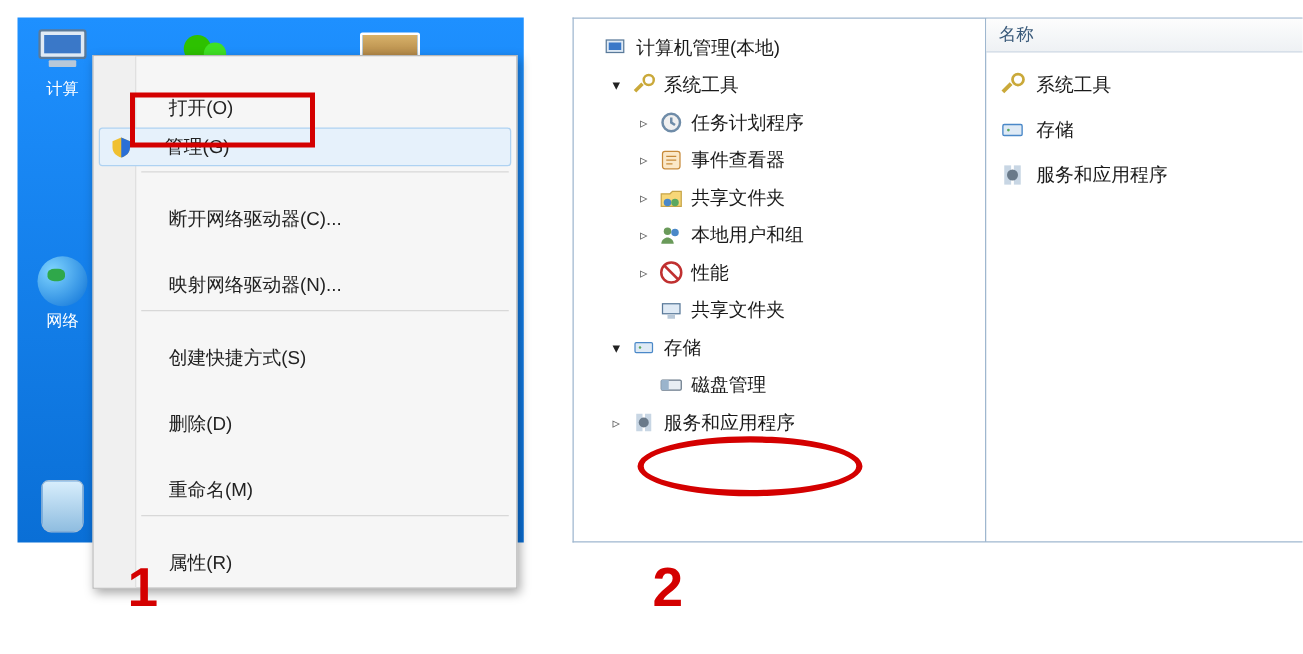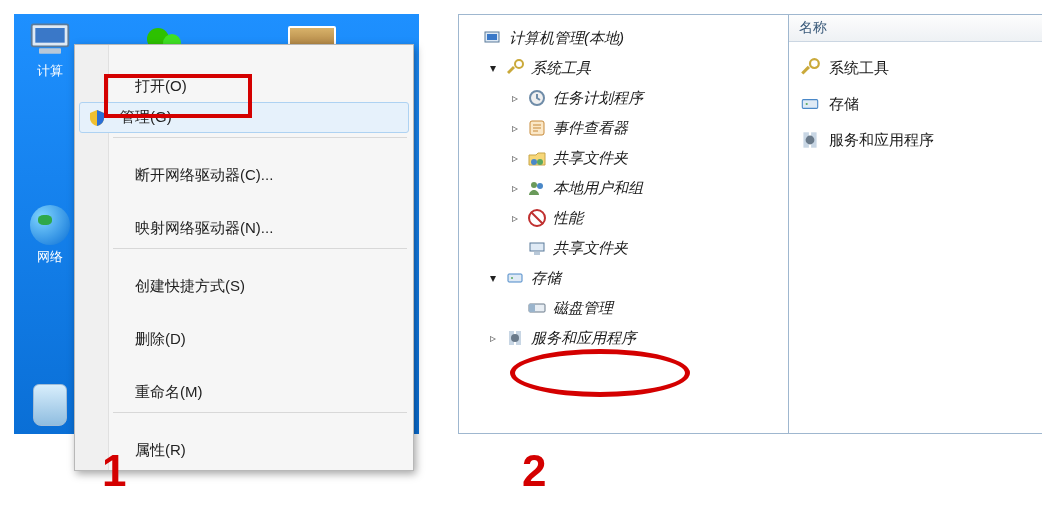--- a/index.html
+++ b/index.html
@@ -78,21 +78,21 @@
     color: #222;
     z-index: 2;
     white-space: nowrap;
     margin-top: 22px;
   }
   .cm-item.hover {
     background: #e6f1fb;
     border: 1px solid #aed2f2;
     border-radius: 3px;
     margin: 0 4px;
-    padding: 5px 10px 5px 40px;
+    padding: 5px 10px 5px 52px;
   }
   .cm-sep {
     height: 1px;
     margin: 4px 6px 4px 38px;
     background: #d8d8d8;
     position: relative; z-index: 2;
   }
   .cm-shield {
     position: absolute;
     left: 8px; top: 50%; transform: translateY(-50%);
@@ -144,21 +144,21 @@
   .tree-row .expander {
     width: 12px; height: 12px;
     display: flex; align-items: center; justify-content: center;
     color: #666; font-size: 12px;
   }
   .tree-row .expander.open { color: #222; }
   .tree-row .t-ico {
     width: 20px; height: 20px; display:flex; align-items:center; justify-content:center;
     flex-shrink:0;
   }
-  .tree-row .t-label { color: #1a1a1a; font-style: italic; }
+  .tree-row .t-label { color: #1a1a1a; }
   .indent1 { padding-left: 22px; }
   .indent2 { padding-left: 44px; }
 
   .list {
     padding: 8px 10px;
   }
   .list-row {
     display: flex; align-items: center; gap: 8px;
     height: 36px;
     color: #1a1a1a;

